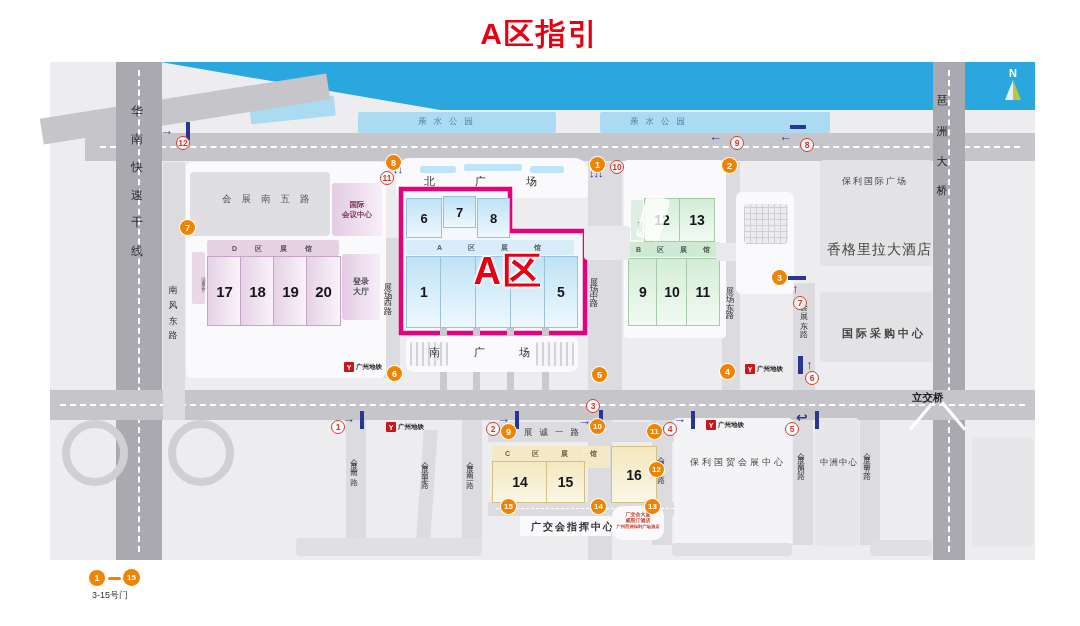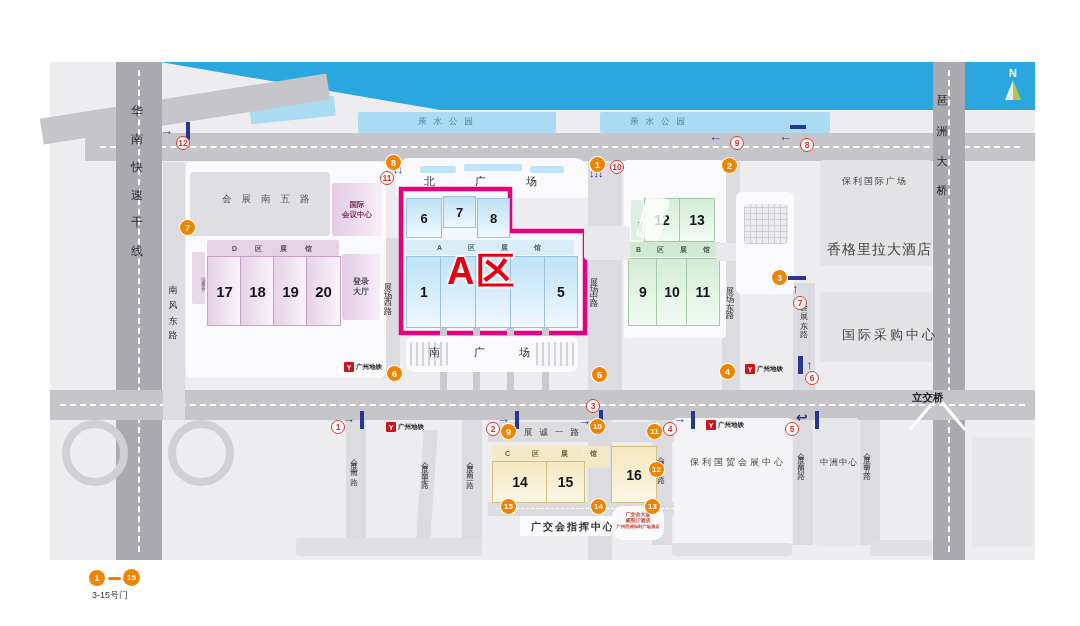--- a/index.html
+++ b/index.html
@@ -34,29 +34,30 @@
   .metro{display:flex;align-items:center;gap:2px;}
   .metro .mk{width:10px;height:10px;background:#c8161e;color:#fff;font-size:7px;font-weight:bold;
              display:flex;align-items:center;justify-content:center;border-radius:1px;}
   .metro .tx{font-size:6.5px;font-weight:bold;color:#222;white-space:nowrap;}
   .gridsq{background-color:#ececef;border-radius:4px;
           background-image:repeating-linear-gradient(0deg,#cfcfd4 0 1px,transparent 1px 6px),
                            repeating-linear-gradient(90deg,#cfcfd4 0 1px,transparent 1px 6px);}
   .hatch{background:repeating-linear-gradient(90deg,#d4d4d8 0 2px,#f6f6f8 2px 6px);border-radius:2px;}
   .ring{border:8px solid #d0d0d4;border-radius:50%;background:transparent;}
   .title{font-weight:bold;color:#e60012;text-align:center;font-size:30px;letter-spacing:2px;}
-  .bigA{font-weight:bold;color:#e60012;font-size:38px;letter-spacing:2px;text-align:left;
+  .bigA{font-weight:bold;color:#e60012;font-size:38px;letter-spacing:2px;text-align:right;
         text-shadow:0 0 3px #fff,0 0 3px #fff,0 0 4px #fff,1px 1px 0 #fff,-1px -1px 0 #fff;}
   .notered{color:#c0392b;font-weight:bold;text-align:center;line-height:1.25;}
 </style>
 </head>
 <body>
 
 <div id="canvas">
 
+  <div class="abs title" style="left:0;right:0;top:14px;">A区指引</div>
 
   <div class="abs mapbg" style="left:50px;top:62px;width:985px;height:498px;"></div>
 
   <div class="abs" style="left:120px;top:62px;width:915px;height:48px;background:#2ba7df;
        clip-path:polygon(4.4% 0,100% 0,100% 100%,35% 100%);"></div>
 
   <div class="abs park" style="left:250px;top:100px;width:85px;height:20px;transform:rotate(-6deg);"></div>
   <div class="abs park" style="left:358px;top:112px;width:198px;height:21px;"></div>
   <div class="abs park" style="left:600px;top:112px;width:230px;height:21px;"></div>
   <div class="abs lbl" style="left:418px;top:117px;font-size:8.5px;letter-spacing:7px;color:#4b7fa8;">亲水公园</div>
@@ -215,21 +216,21 @@
   <div class="abs" style="left:584px;top:226px;width:46px;height:34px;background:#e9e9ec;border-radius:4px;"></div>
   <div class="abs" style="left:716px;top:243px;width:38px;height:18px;background:#e9e9ec;border-radius:3px;"></div>
 
   <div class="abs wblock" style="left:736px;top:192px;width:58px;height:102px;"></div>
   <div class="abs gridsq" style="left:744px;top:204px;width:44px;height:40px;"></div>
 
   <div class="abs block" style="left:820px;top:160px;width:112px;height:106px;"></div>
   <div class="abs lbl" style="left:842px;top:177px;font-size:9px;letter-spacing:2px;color:#444;">保利国际广场</div>
   <div class="abs lbl" style="left:827px;top:242px;font-size:14px;letter-spacing:1px;color:#444;">香格里拉大酒店</div>
   <div class="abs block" style="left:820px;top:292px;width:112px;height:70px;"></div>
-  <div class="abs lbl" style="left:842px;top:328px;font-size:13px;letter-spacing:3px;color:#444;">国际采购中心</div>
+  <div class="abs lbl" style="left:842px;top:328px;font-size:11px;letter-spacing:3px;color:#444;font-weight:bold;">国际采购中心</div>
 
   <div class="abs lbl" style="left:524px;top:428px;font-size:8.5px;letter-spacing:7px;color:#333;">展诚一路</div>
   <div class="abs hdrstrip" style="left:492px;top:446px;width:91px;height:15px;background:#f3e9c6;"></div>
   <div class="abs" style="left:584px;top:446px;width:26px;height:22px;background:#f3e9c6;border-radius:2px;"></div>
   <div class="abs lbl" style="left:505px;top:450px;font-size:7px;letter-spacing:22px;color:#6b5c33;font-weight:bold;">C区展馆</div>
   <div class="abs hall hall-c" style="left:492px;top:461px;width:54px;height:40px;font-size:14px;">
       <span>14</span>
     </div>
   <div class="abs hall hall-c" style="left:546px;top:461px;width:37px;height:40px;font-size:14px;">
       <span>15</span>

